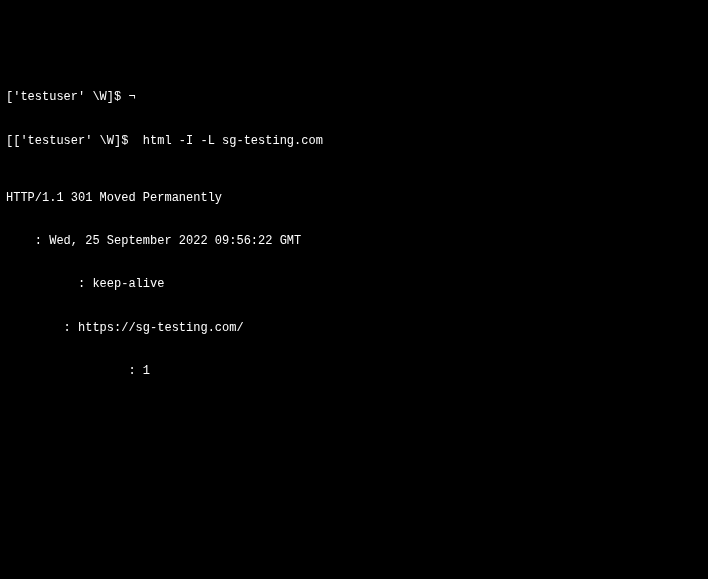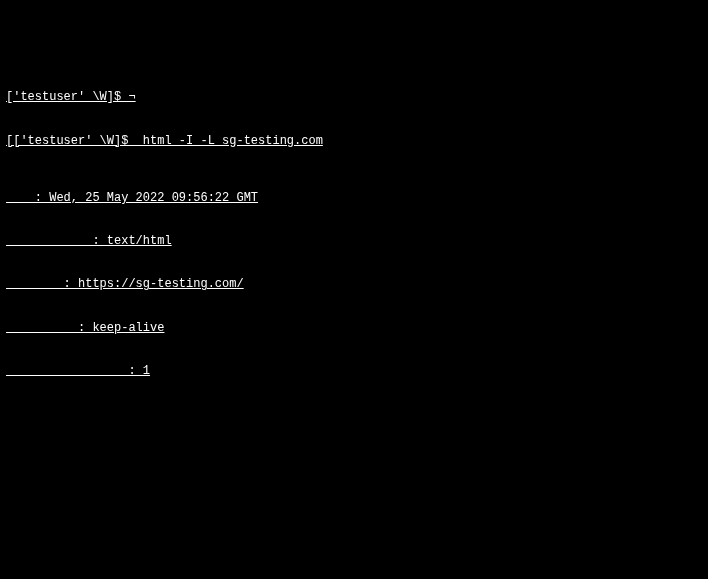--- a/index.html
+++ b/index.html
@@ -19,36 +19,35 @@
       overflow: hidden;
       white-space: pre;
     }
     .terminal {
       width: 100%;
       height: 100%;
     }
     .line {
       display: block;
       min-height: 14px;
-      text-decoration: underline;
     }
   </style>
 </head>
 <body>
 
 
 
 <div class="terminal">
   <span class="line">['testuser' \W]$ ¬</span>
   <span class="line">[['testuser' \W]$  html -I -L sg-testing.com</span>
 
-  <span class="line">    : Wed, 25 May 2022 09:56:22 GMT</span>
-  <span class="line">            : text/html</span>
+  <span class="line">HTTP/1.1 301 Moved Permanently</span>
+  <span class="line">    : Wed, 25 September 2022 09:56:22 GMT</span>
+  <span class="line">          : keep-alive</span>
   <span class="line">        : https://sg-testing.com/</span>
-  <span class="line">          : keep-alive</span>
   <span class="line">                 : 1</span>
   
   
 
   
   
   
   
   
   

